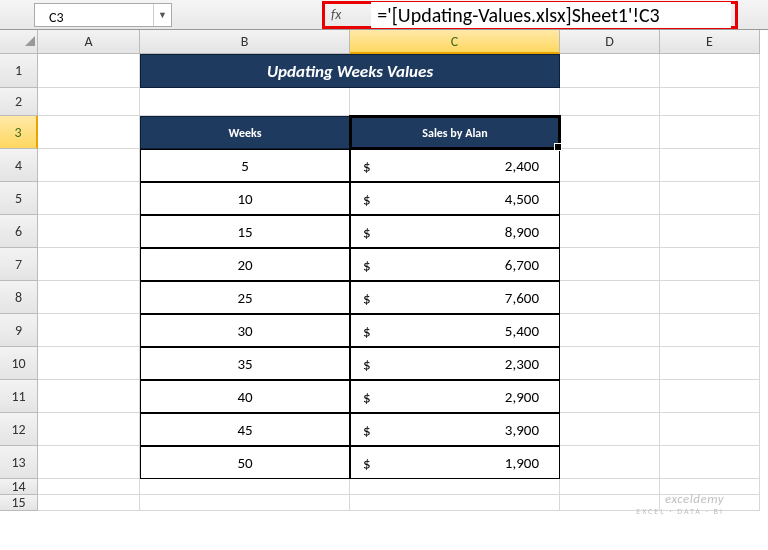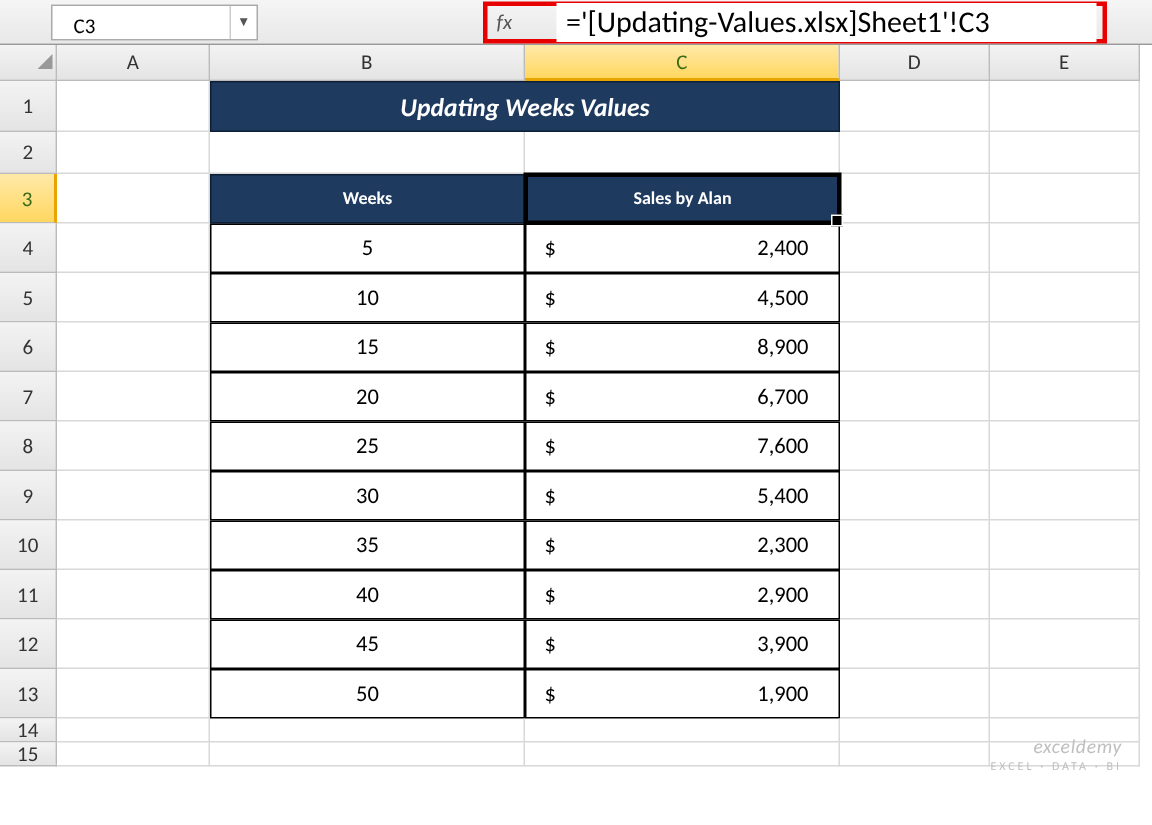--- a/index.html
+++ b/index.html
@@ -51,21 +51,21 @@
 
 .data-b { border: 1px solid #000; justify-content: center; font-weight: 500; }
 .data-c { border: 1px solid #000; justify-content: space-between; font-weight: 500; }
 .data-c .cur { padding-left: 6px; }
 .data-c .val { padding-right: 14px; }
 
 
 .sel-cell { position: relative; outline: 3px solid #000; outline-offset: -2px; z-index: 5; }
 .sel-cell::after { content: ""; position: absolute; right: -3px; bottom: -3px; width: 6px; height: 6px; background: #000; border: 1px solid #fff; }
 
-.watermark { position: absolute; right: 20px; bottom: 34px; font-size: 13px; color: #bfbfbf; font-style: italic; letter-spacing: 0.5px; text-align: right; }
+.watermark { position: absolute; right: 44px; bottom: 34px; font-size: 13px; color: #bfbfbf; font-style: italic; letter-spacing: 0.5px; text-align: right; }
 .watermark .sub { font-size: 8px; letter-spacing: 2px; display: block; font-style: normal; }
 </style>
 </head>
 <body>
 
 <div class="formula-bar">
   <div class="name-box">
     <span>C3</span>
     <span class="name-box-dd">▼</span>
   </div>

